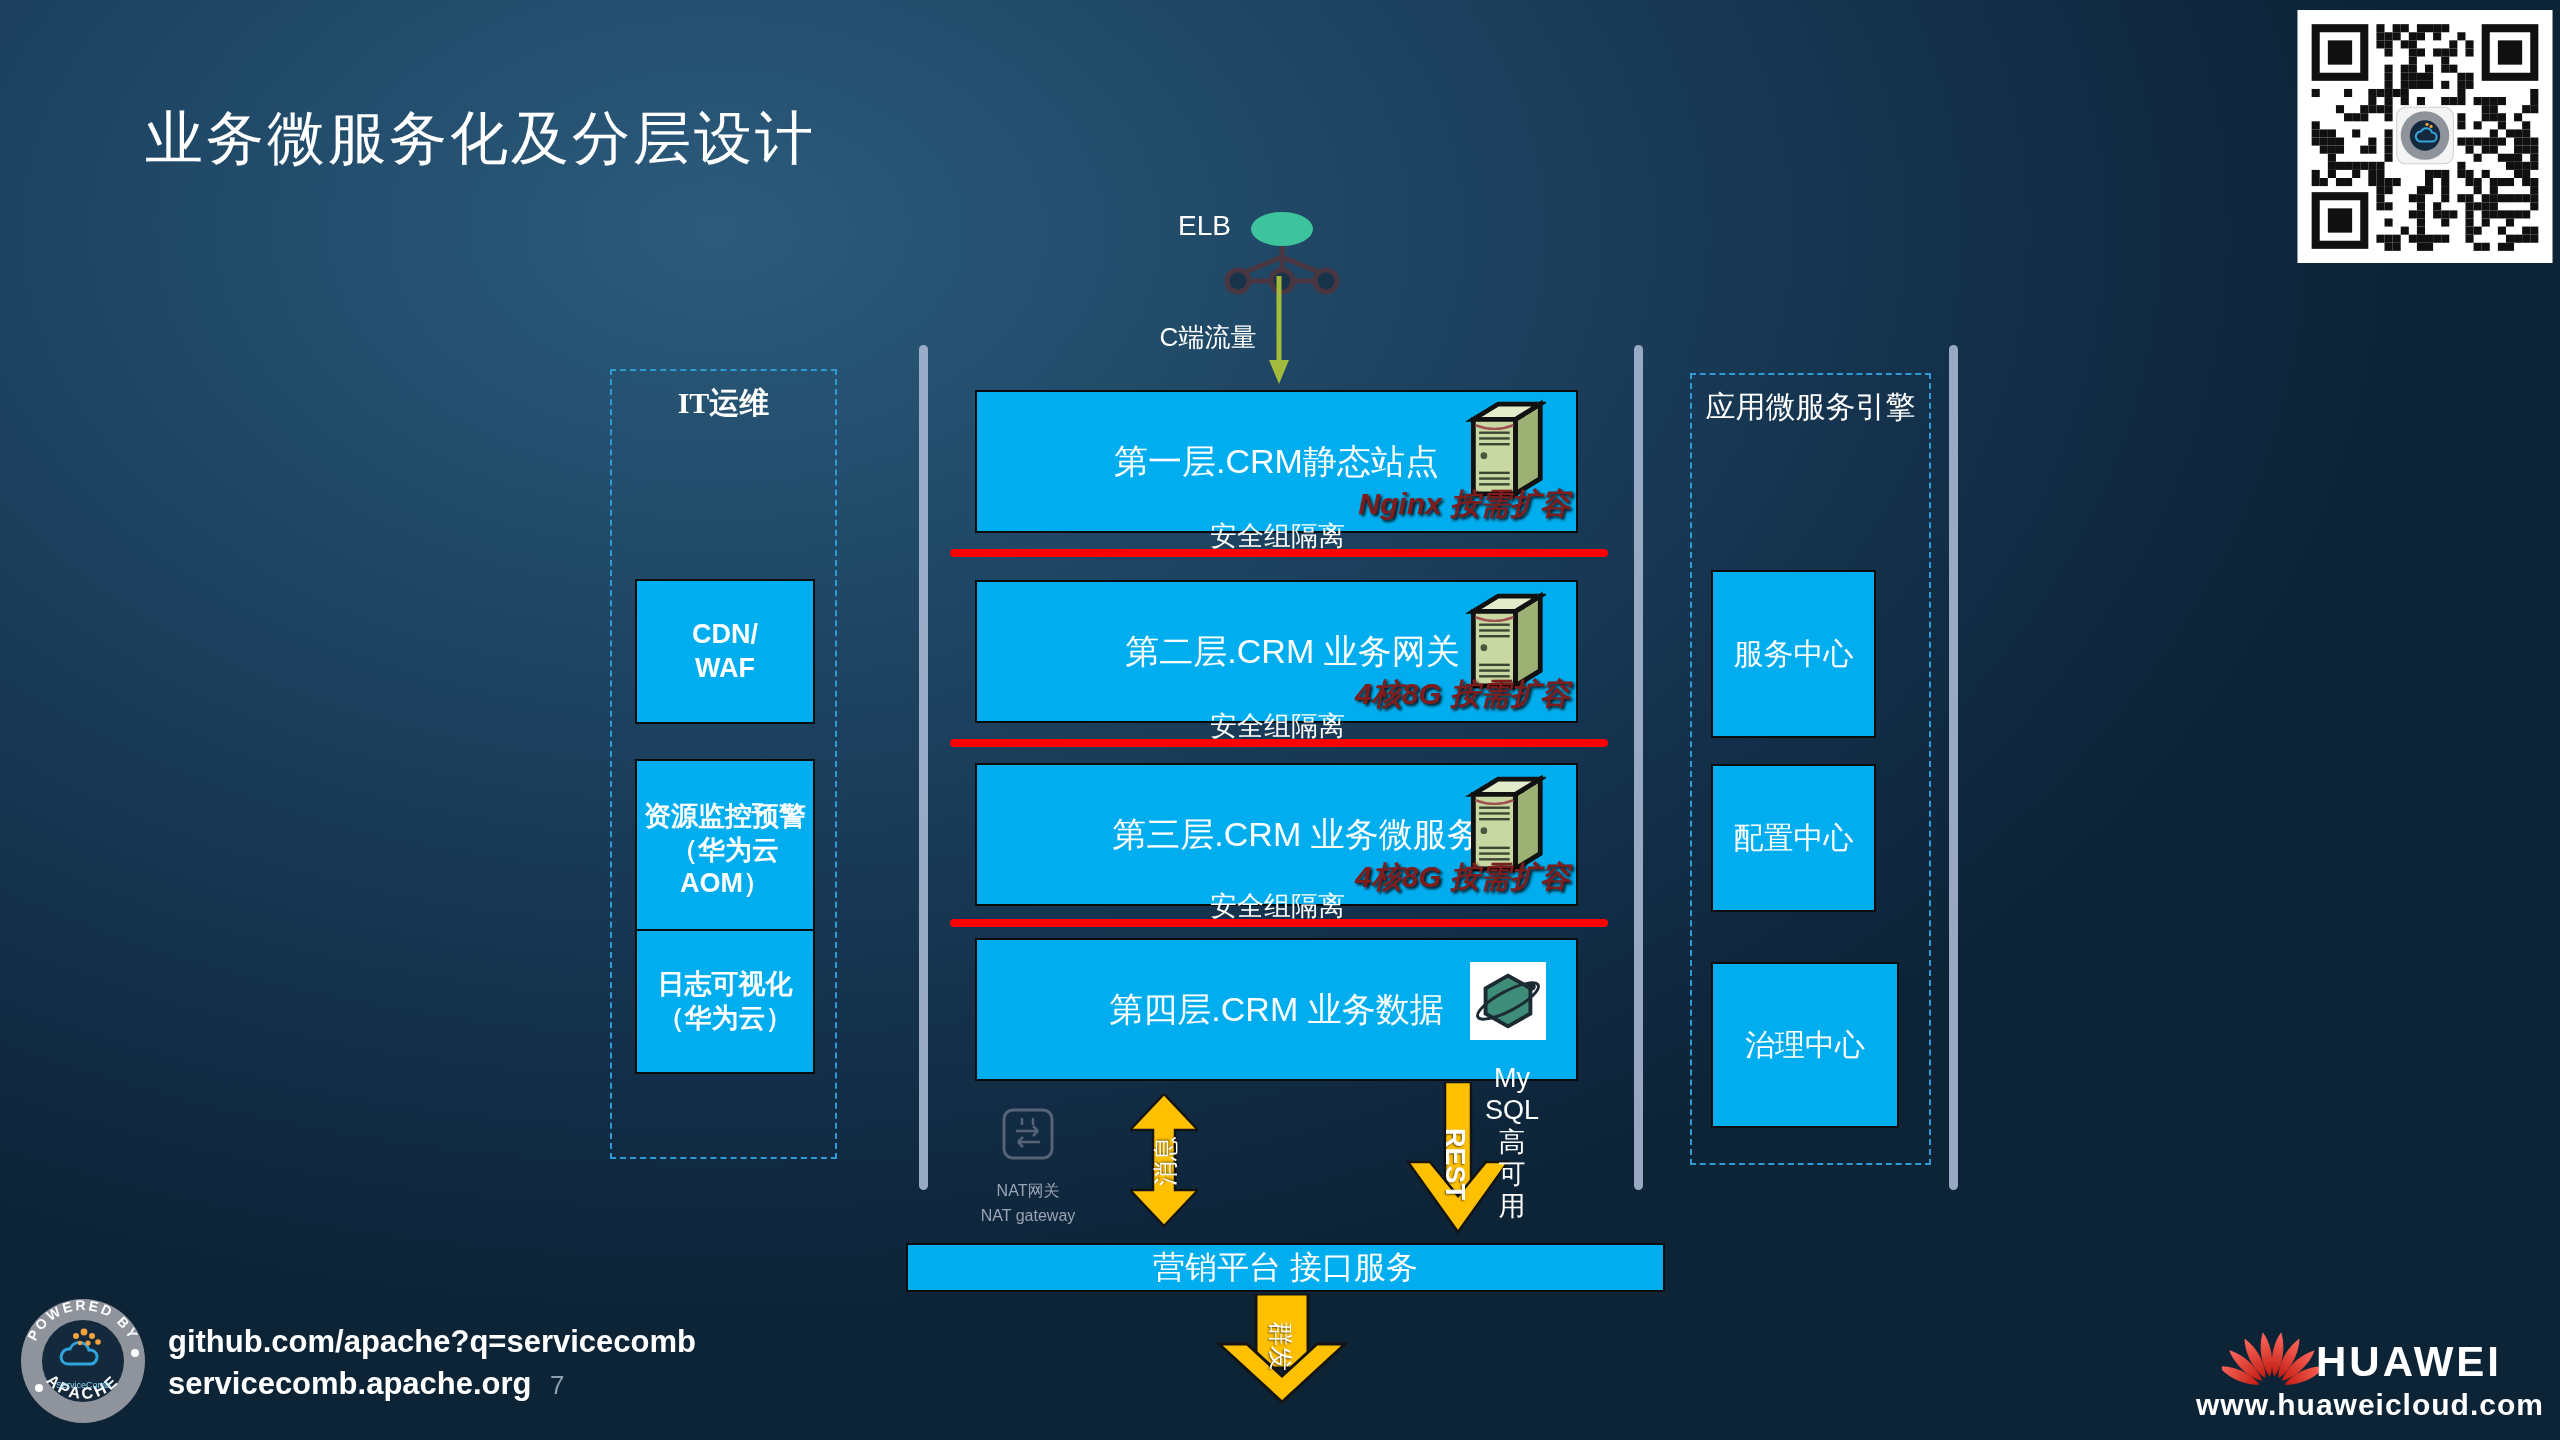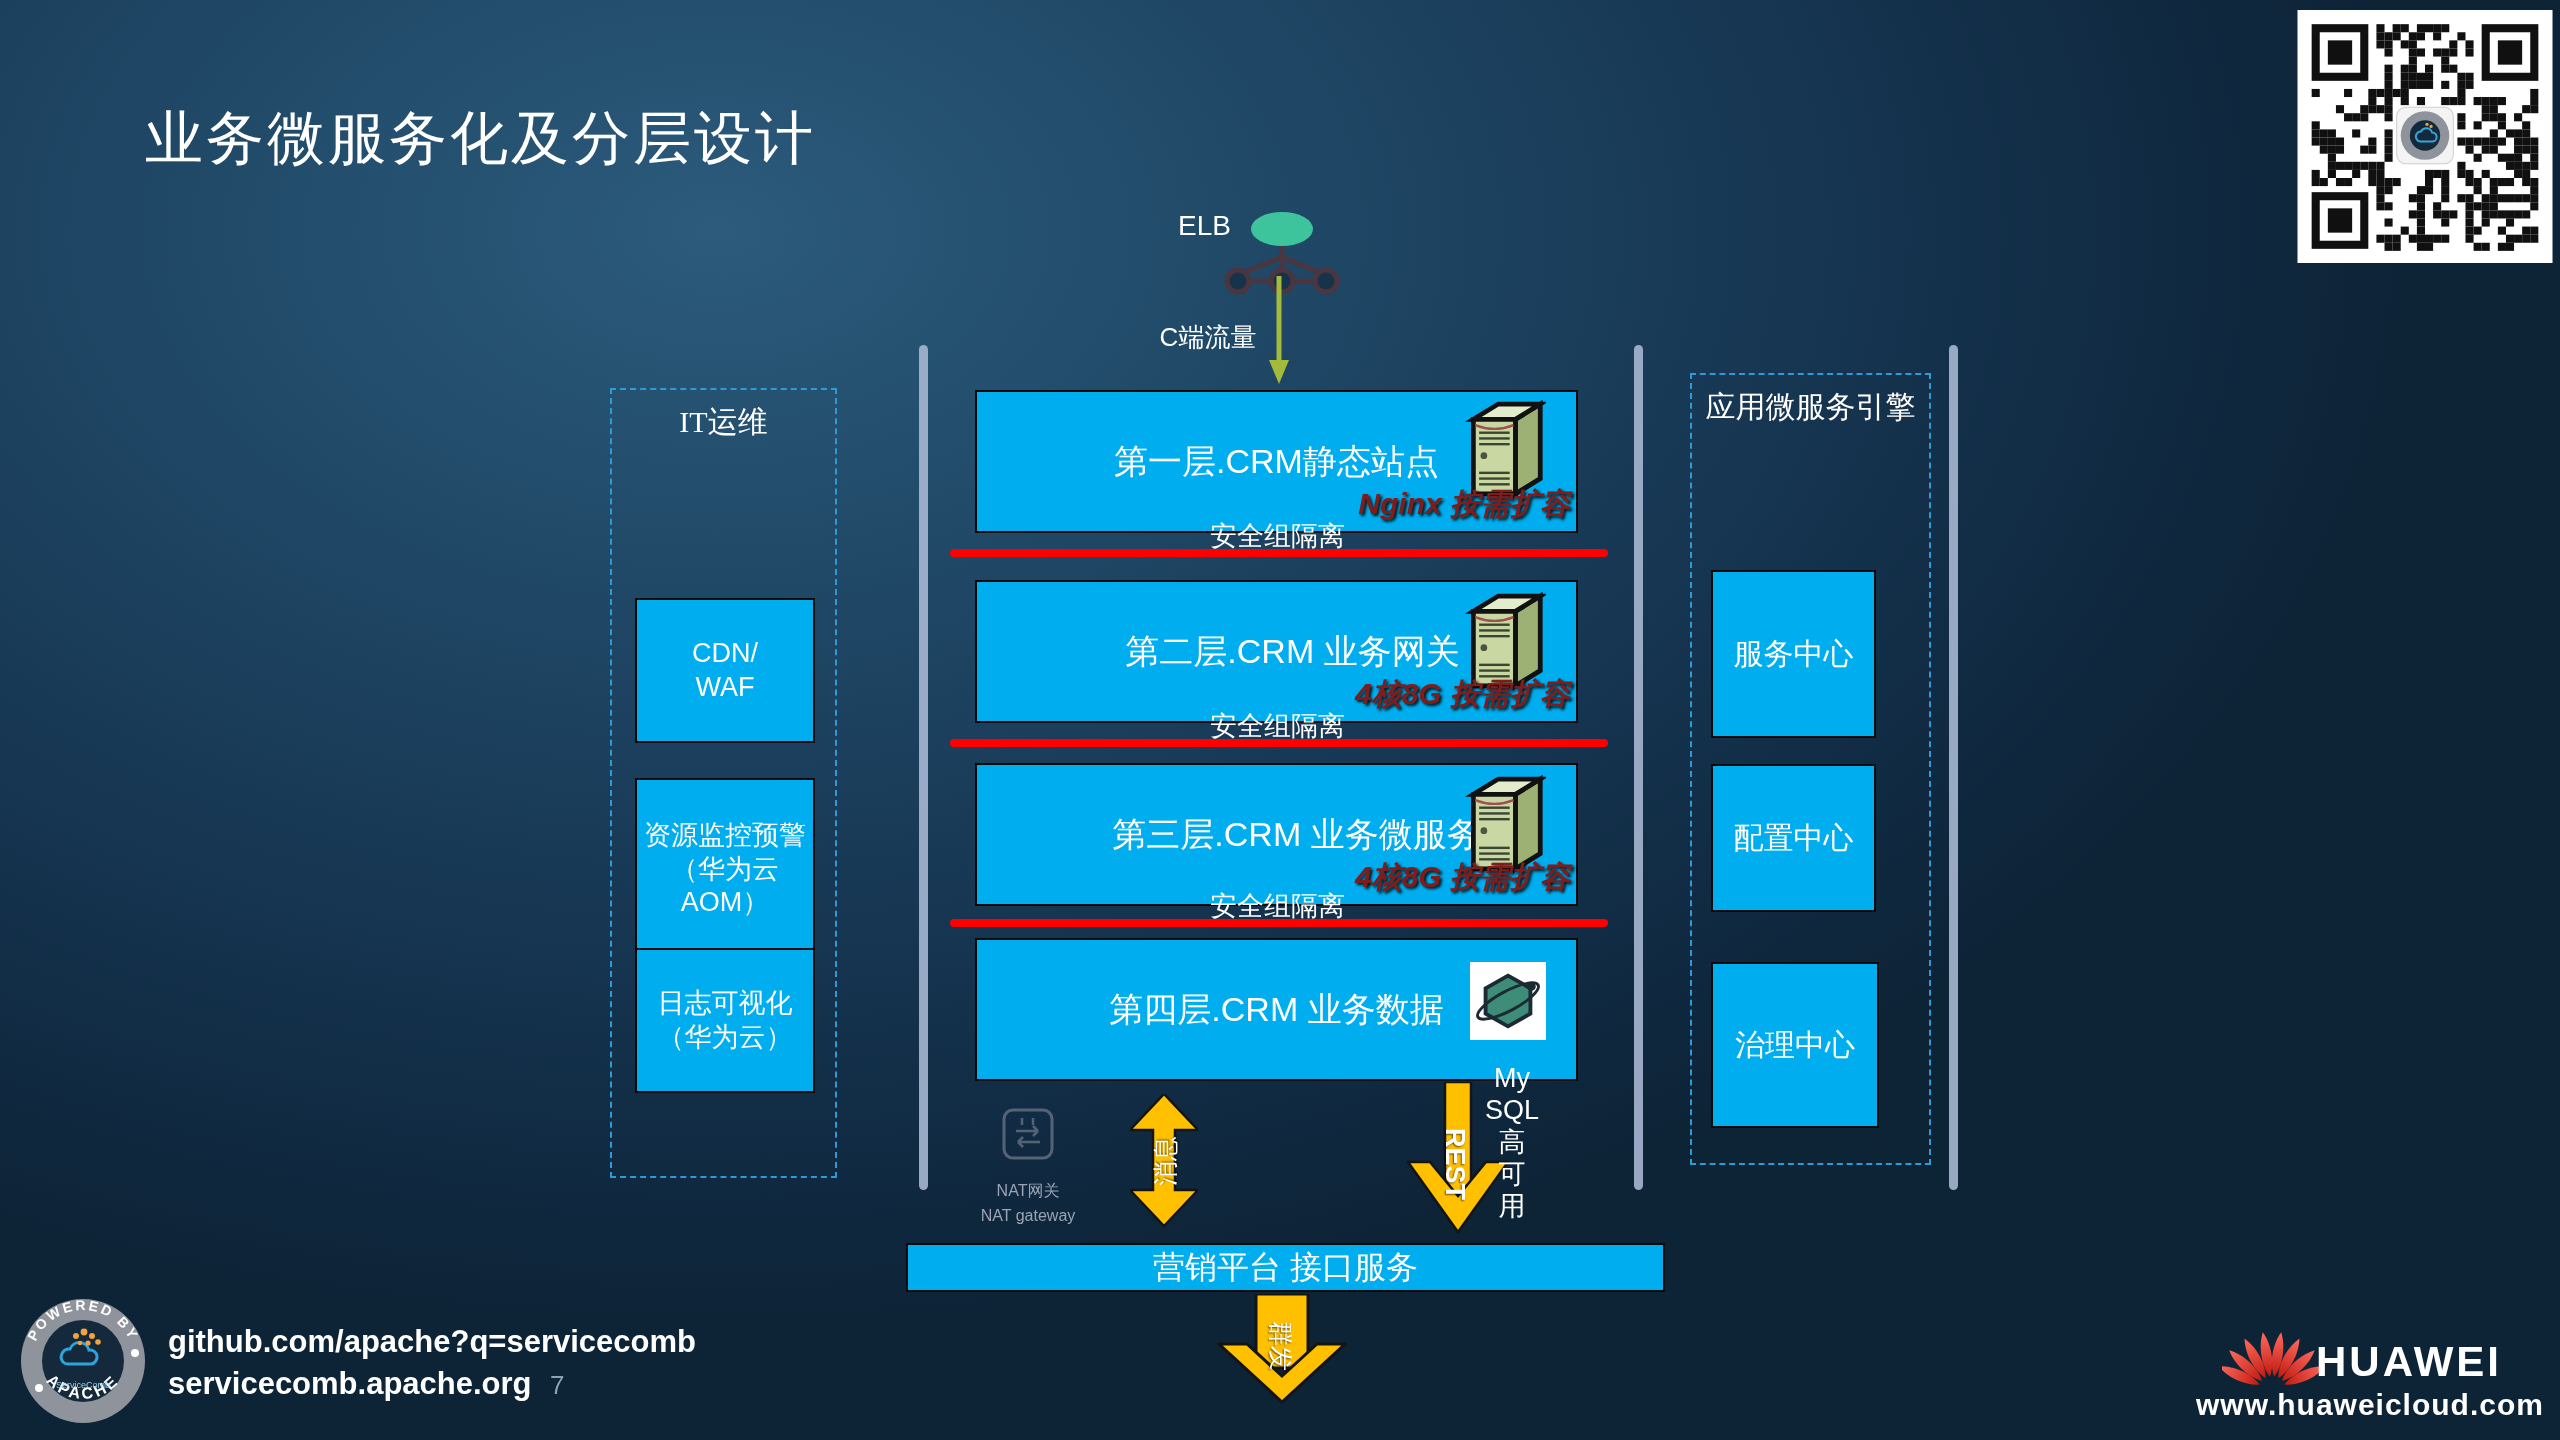--- a/index.html
+++ b/index.html
@@ -334,21 +334,21 @@
   <svg class="abs" style="left:1266px;top:276px;" width="26" height="112" viewBox="0 0 26 112">
     <line x1="13" y1="0" x2="13" y2="86" stroke="#A3BA3C" stroke-width="5"></line>
     <polygon points="3,84 23,84 13,108" fill="#A3BA3C"></polygon>
   </svg>
   <div class="abs" style="left:1148px;top:320px;width:120px;text-align:center;font-size:26px;">C端流量</div>
 
   <div class="vbar" style="left:919px;"></div>
   <div class="vbar" style="left:1634px;"></div>
   <div class="vbar" style="left:1949px;"></div>
 
-  <div class="dashpanel" style="left:610px;top:388px;width:227px;height:790px;">
+  <div class="dashpanel" style="left:610px;top:369px;width:227px;height:790px;font-weight:bold;">
     <div class="paneltitle serif">IT运维</div>
     <div class="cyanbox panelitem ml" style="left:23px;top:180px;width:180px;height:145px;">CDN/
 WAF</div>
     <div class="cyanbox panelitem ml" style="left:23px;top:360px;width:180px;height:183px;">资源监控预警
 （华为云
 AOM）</div>
     <div class="cyanbox panelitem ml" style="left:23px;top:530px;width:180px;height:145px;">日志可视化
 （华为云）</div>
   </div>
 
@@ -465,21 +465,21 @@
   <svg class="abs" style="left:1217px;top:1294px;" width="130" height="114" viewBox="0 0 130 114">
     <rect x="39" y="0" width="52" height="74" fill="#FFC000" stroke="#141414" stroke-width="3"></rect>
     <path d="M2,50 L65,108 L128,50 L100,50 L65,82 L30,50 Z" fill="#FFC000" stroke="#141414" stroke-width="3"></path>
   </svg>
   <div class="flowlabel rot-cw" style="left:1222px;top:1331px;">群发</div>
 
   <div class="dashpanel" style="left:1690px;top:373px;width:241px;height:792px;">
     <div class="paneltitle">应用微服务引擎</div>
     <div class="cyanbox" style="left:19px;top:195px;width:165px;height:168px;font-size:30px;">服务中心</div>
     <div class="cyanbox" style="left:19px;top:389px;width:165px;height:148px;font-size:30px;">配置中心</div>
-    <div class="cyanbox" style="left:19px;top:587px;width:168px;height:166px;font-size:30px;text-align:right;">治理中心</div>
+    <div class="cyanbox" style="left:19px;top:587px;width:188px;height:166px;font-size:30px;text-align:right;">治理中心</div>
   </div>
 
   <svg class="abs" style="left:18px;top:1296px;" width="130" height="130" viewBox="0 0 130 130">
     <defs>
       <path id="bt" d="M14,65 A51,51 0 0 1 116,65"></path>
       <path id="bb" d="M22,76 A48,48 0 0 0 108,76"></path>
     </defs>
     <circle cx="65" cy="65" r="62" fill="#8F949C"></circle>
     <circle cx="65" cy="65" r="41" fill="#15293C"></circle>
     <circle cx="117" cy="57" r="4" fill="#fff"></circle>

